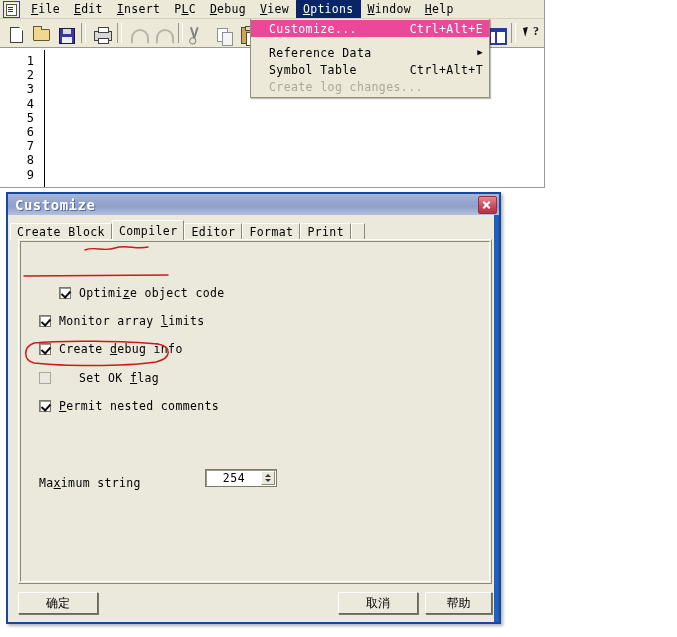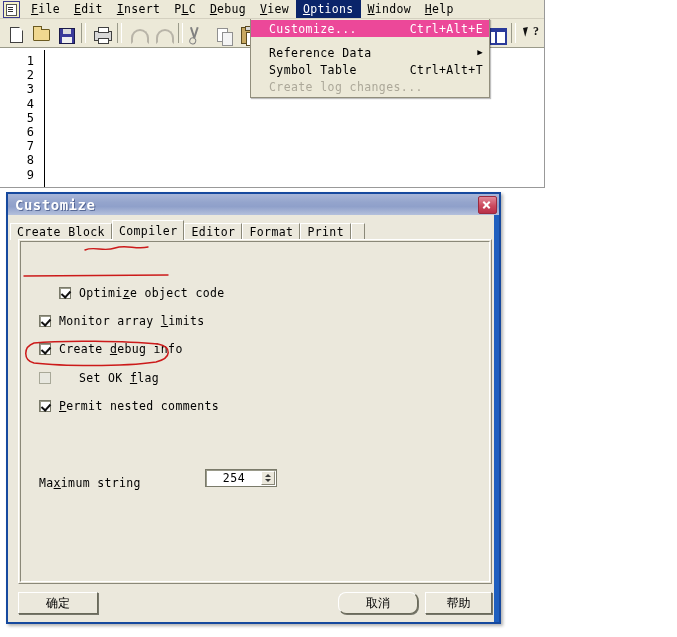--- a/index.html
+++ b/index.html
@@ -512,21 +512,21 @@
     border-left-color: #ffffff;
     box-shadow: 1px 1px 0 #76766a;
     box-sizing: border-box;
     font-family: "DejaVu Sans", "Liberation Sans", sans-serif;
     font-size: 12px;
     line-height: 20px;
     text-align: center;
     cursor: default;
   }
   #btn-ok     { left: 10px;  top: 398px; width: 80px; }
-  #btn-cancel { left: 330px; top: 398px; width: 80px; border-radius: 8px; }
+  #btn-cancel { left: 330px; top: 398px; width: 80px; }
   #btn-help   { left: 417px; top: 398px; width: 67px; }
 
   
   #dlg-rightstrip {
     position: absolute;
     right: 0; top: 21px;
     width: 5px; bottom: 0;
     background: #1f5fbf;
   }
 

